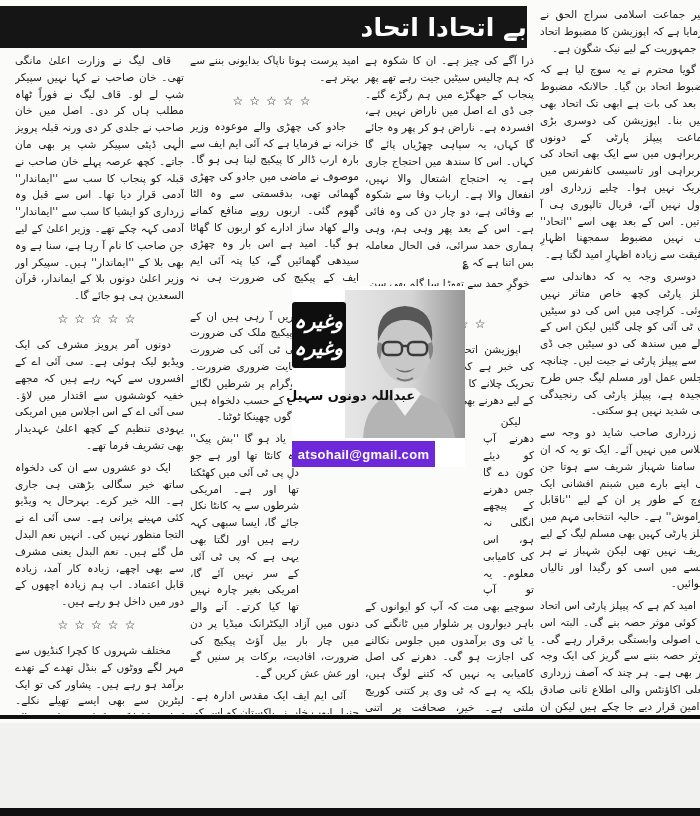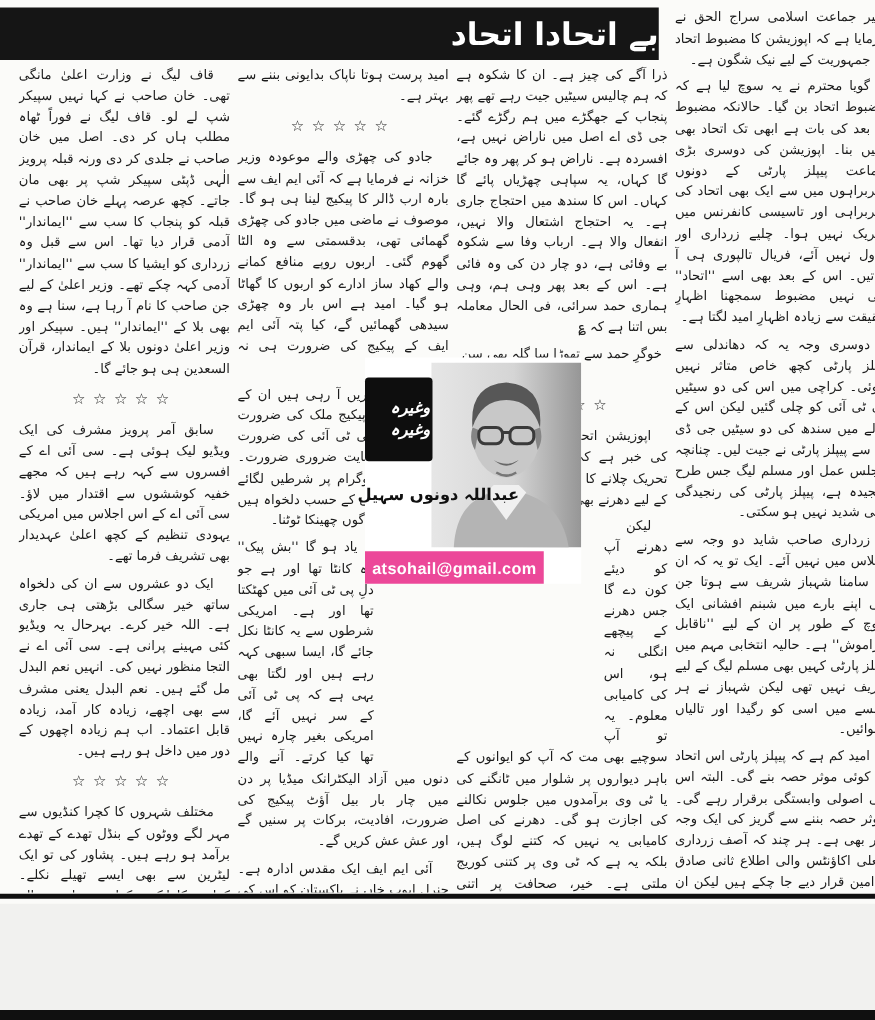--- a/index.html
+++ b/index.html
@@ -18,25 +18,25 @@
   .spacer-b{float:left;width:116px;height:184px;margin-left:2px;}
   .spacer-c{float:right;width:58px;height:180px;margin-right:2px;}
   
   .titlebar{position:absolute;left:0;top:6px;width:527px;height:42px;background:#151515;
             color:#fff;display:flex;align-items:center;justify-content:flex-start;
             font-size:25px;font-weight:bold;direction:rtl;letter-spacing:1px;}
   
   .author{position:absolute;left:292px;top:286px;width:173px;height:181px;background:#fff;}
   .a-photo{position:absolute;right:0;top:4px;width:120px;height:148px;filter:grayscale(1);}
   .a-label{position:absolute;left:0;top:16px;width:50px;background:#0e0e0e;color:#fff;
-           text-align:right;font-weight:bold;font-style:italic;font-size:13px;line-height:1.35;
-           padding:16px 2px;border-radius:3px;direction:rtl;}
+           text-align:left;font-weight:bold;font-style:italic;font-size:20px;line-height:1.35;
+           padding:6px 2px;border-radius:3px;direction:rtl;}
   .a-name{position:absolute;left:-6px;top:102px;width:130px;font-size:13px;font-weight:bold;
           color:#101010;direction:rtl;white-space:nowrap;text-align:left;}
-  .a-email{position:absolute;left:0;bottom:0;width:143px;height:26px;background:#ec4899;color:#fff;
+  .a-email{position:absolute;left:0;bottom:0;width:143px;height:26px;background:#6d28d9;color:#fff;
            font-family:"Liberation Sans",sans-serif;font-weight:bold;font-size:13px;
            display:flex;align-items:center;justify-content:center;letter-spacing:.3px;}
   
   .rule-top{position:absolute;left:0;top:715px;width:700px;height:4px;background:#101010;}
   .footer{position:absolute;left:0;top:723px;width:700px;height:85px;background:#f1f1ef;}
   .bottom-bar{position:absolute;left:0;top:808px;width:700px;height:8px;background:#101010;}
 </style>
 </head>
 <body>
 
@@ -63,21 +63,21 @@
         <div class="stars">☆☆☆☆☆</div>
         <p class="para">جادو کی چھڑی والے موعودہ وزیر خزانہ نے فرمایا ہے کہ آئی ایم ایف سے بارہ ارب ڈالر کا پیکیج لینا ہی ہو گا۔ موصوف نے ماضی میں جادو کی چھڑی گھمائی تھی، بدقسمتی سے وہ الٹا گھوم گئی۔ اربوں روپے منافع کمانے والے کھاد ساز ادارے کو اربوں کا گھاٹا ہو گیا۔ امید ہے اس بار وہ چھڑی سیدھی گھمائیں گے، کیا پتہ آئی ایم ایف کے پیکیج کی ضرورت ہی نہ رہے۔</p>
         <p class="para">لیکن جو خبریں آ رہی ہیں ان کے حساب سے یہ پیکیج ملک کی ضرورت ہو یا نہ ہو، پی ٹی آئی کی ضرورت بن چکا ہے، نہایت ضروری ضرورت۔ امریکہ اس پروگرام پر شرطیں لگائے گا جو پی ٹی آئی کے حسب دلخواہ ہیں یعنی بلی کے بھاگوں چھینکا ٹوٹنا۔</p>
         <div class="spacer-c"></div>
         <p class="para">یاد ہو گا ''بش پیک'' وہ کانٹا تھا اور ہے جو دلِ پی ٹی آئی میں کھٹکتا تھا اور ہے۔ امریکی شرطوں سے یہ کانٹا نکل جائے گا، ایسا سبھی کہہ رہے ہیں اور لگتا بھی یہی ہے کہ پی ٹی آئی کے سر نہیں آئے گا، امریکی بغیر چارہ نہیں تھا کیا کرتے۔ آنے والے دنوں میں آزاد الیکٹرانک میڈیا پر دن میں چار بار بیل آؤٹ پیکیج کی ضرورت، افادیت، برکات پر سنیں گے اور عش عش کریں گے۔</p>
         <p class="para">آئی ایم ایف ایک مقدس ادارہ ہے۔ جنرل ایوب خاں نے پاکستان کو اس کی تولیت میں دیا تھا۔ کسے خبر تھی کہ بعد میں نواز شریف جیسے غدار آ جائیں گے، مولائیت کا یہ رشتہ ختم کرنے کی ناپاک کوشش کریں گے۔</p>
       </div>
     <div class="col offset">
         <p class="para">قاف لیگ نے وزارت اعلیٰ مانگی تھی۔ خان صاحب نے کہا نہیں سپیکر شپ لے لو۔ قاف لیگ نے فوراً ٹھاہ مطلب ہاں کر دی۔ اصل میں خان صاحب نے جلدی کر دی ورنہ قبلہ پرویز الٰہی ڈپٹی سپیکر شپ پر بھی مان جاتے۔ کچھ عرصہ پہلے خان صاحب نے قبلہ کو پنجاب کا سب سے ''ایماندار'' آدمی قرار دیا تھا۔ اس سے قبل وہ زرداری کو ایشیا کا سب سے ''ایماندار'' آدمی کہہ چکے تھے۔ وزیر اعلیٰ کے لیے جن صاحب کا نام آ رہا ہے، سنا ہے وہ بھی بلا کے ''ایماندار'' ہیں۔ سپیکر اور وزیر اعلیٰ دونوں بلا کے ایماندار، قرآن السعدین ہی ہو جائے گا۔</p>
         <div class="stars">☆☆☆☆☆</div>
-        <p class="para">سابق آمر پرویز مشرف کی ایک ویڈیو لیک ہوئی ہے۔ سی آئی اے کے افسروں سے کہہ رہے ہیں کہ مجھے خفیہ کوششوں سے اقتدار میں لاؤ۔ سی آئی اے کے اس اجلاس میں امریکی یہودی تنظیم کے کچھ اعلیٰ عہدیدار بھی تشریف فرما تھے۔</p>
+        <p class="para">دونوں آمر پرویز مشرف کی ایک ویڈیو لیک ہوئی ہے۔ سی آئی اے کے افسروں سے کہہ رہے ہیں کہ مجھے خفیہ کوششوں سے اقتدار میں لاؤ۔ سی آئی اے کے اس اجلاس میں امریکی یہودی تنظیم کے کچھ اعلیٰ عہدیدار بھی تشریف فرما تھے۔</p>
         <p class="para">ایک دو عشروں سے ان کی دلخواہ ساتھ خیر سگالی بڑھتی ہی جاری ہے۔ اللہ خیر کرے۔ بہرحال یہ ویڈیو کئی مہینے پرانی ہے۔ سی آئی اے نے التجا منظور نہیں کی۔ انہیں نعم البدل مل گئے ہیں۔ نعم البدل یعنی مشرف سے بھی اچھے، زیادہ کار آمد، زیادہ قابل اعتماد۔ اب ہم زیادہ اچھوں کے دور میں داخل ہو رہے ہیں۔</p>
         <div class="stars">☆☆☆☆☆</div>
         <p class="para">مختلف شہروں کا کچرا کنڈیوں سے مہر لگے ووٹوں کے بنڈل تھدے کے تھدے برآمد ہو رہے ہیں۔ پشاور کی تو ایک لیٹرین سے بھی ایسے تھیلے نکلے۔ کراچی کا ایک سکول بھی اس حوالے سے مشہور ہوا۔</p>
       </div>
   </div>
 
   <div class="titlebar">
     <span>بے اتحادا اتحاد</span>
   </div>
 

